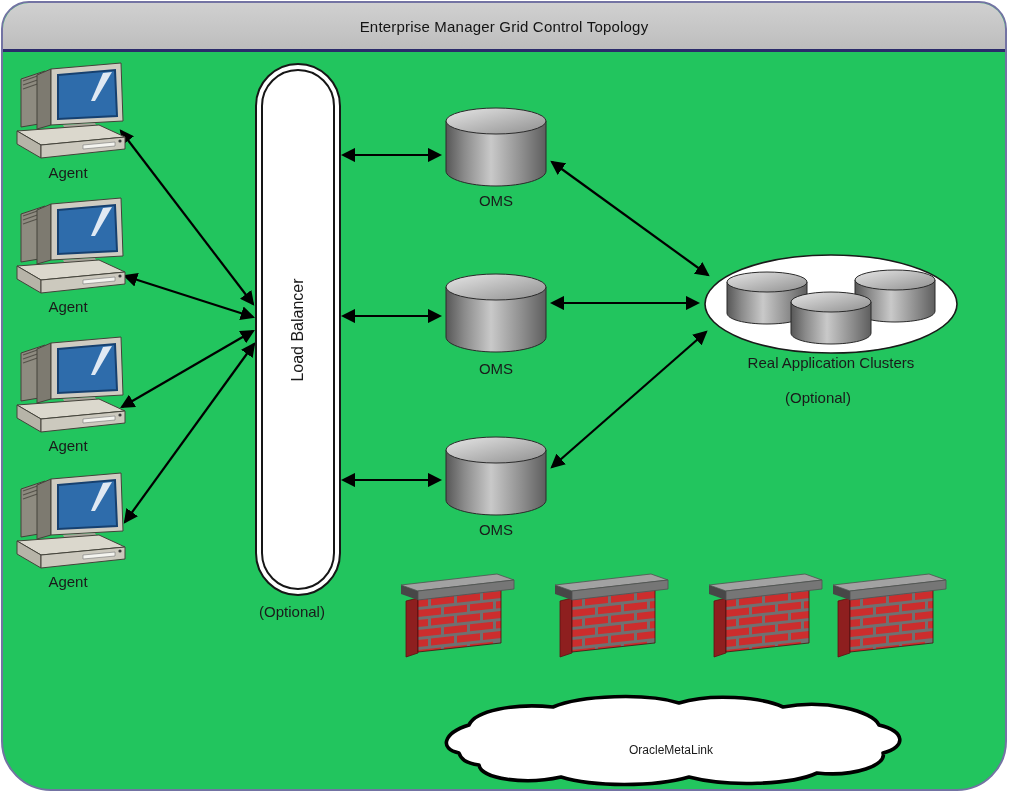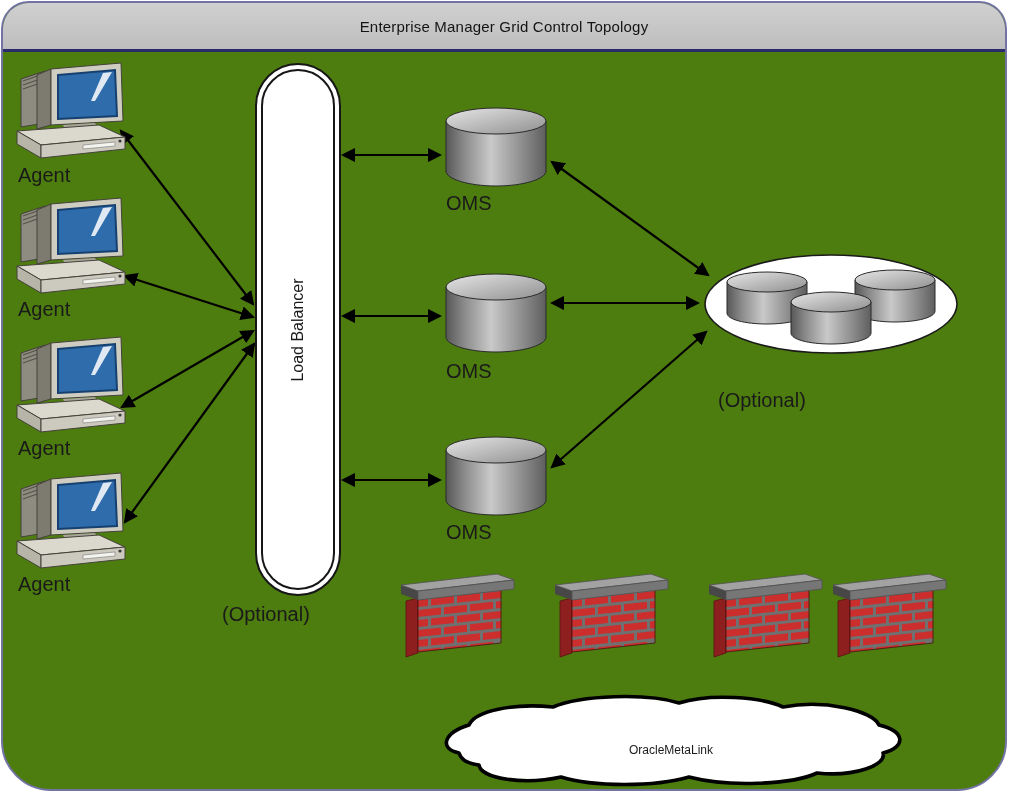--- a/index.html
+++ b/index.html
@@ -8,34 +8,34 @@
     width:1010px;height:794px;
     font-family:"Liberation Sans", sans-serif;
     background:#ffffff;
     overflow:hidden;
   }
   .frame{
     position:absolute;left:1px;top:1px;width:1006px;height:790px;
     border:2px solid #7373a3;
     border-radius:28px 28px 50px 50px;
     box-sizing:border-box;
-    background:#4d7c0f;
+    background:#22c55e;
   }
   .header{
     position:absolute;left:0;top:0;right:0;height:46px;
     background:linear-gradient(180deg,#d0d0d0 0%,#c6c6c6 55%,#bdbdbd 100%);
     border-bottom:3px solid #2b2b6b;
     border-radius:26px 26px 0 0;
     display:flex;align-items:center;justify-content:center;
   }
   .title{
     font-size:15px;color:#141414;letter-spacing:0.2px;
   }
   .node-label{
-    position:absolute;font-size:20px;color:#1a1a1a;text-align:left;white-space:nowrap;
+    position:absolute;font-size:15px;color:#1a1a1a;text-align:center;white-space:nowrap;
   }
   .icon-box{position:absolute;}
   .icon-box svg{display:block;width:100%;height:100%;}
   #overlay{position:absolute;left:0;top:0;width:1010px;height:794px;pointer-events:none;}
   
   .lb-outer{
     position:absolute;left:252px;top:60px;width:86px;height:533px;
     border:2px solid #161616;border-radius:44px;box-sizing:border-box;background:#ffffff;
   }
   .lb-inner{
@@ -219,20 +219,21 @@
           <use href="#cyl"></use>
         </svg>
     </div>
     <div class="node-label" style="left:443px;top:518px;width:100px;">OMS</div>
 
     <div class="icon-box" style="left:700px;top:250px;width:256px;height:102px;">
       <svg viewBox="0 0 256 102">
           <use href="#racg"></use>
         </svg>
     </div>
+    <div class="node-label" style="left:718px;top:351px;width:220px;">Real Application Clusters</div>
     <div class="node-label" style="left:715px;top:386px;width:200px;">(Optional)</div>
 
     <div class="icon-box" style="left:398px;top:556px;width:114px;height:100px;">
       <svg viewBox="0 0 114 100">
           <use href="#fw"></use>
         </svg>
     </div>
     <div class="icon-box" style="left:552px;top:556px;width:114px;height:100px;">
       <svg viewBox="0 0 114 100">
           <use href="#fw"></use>

